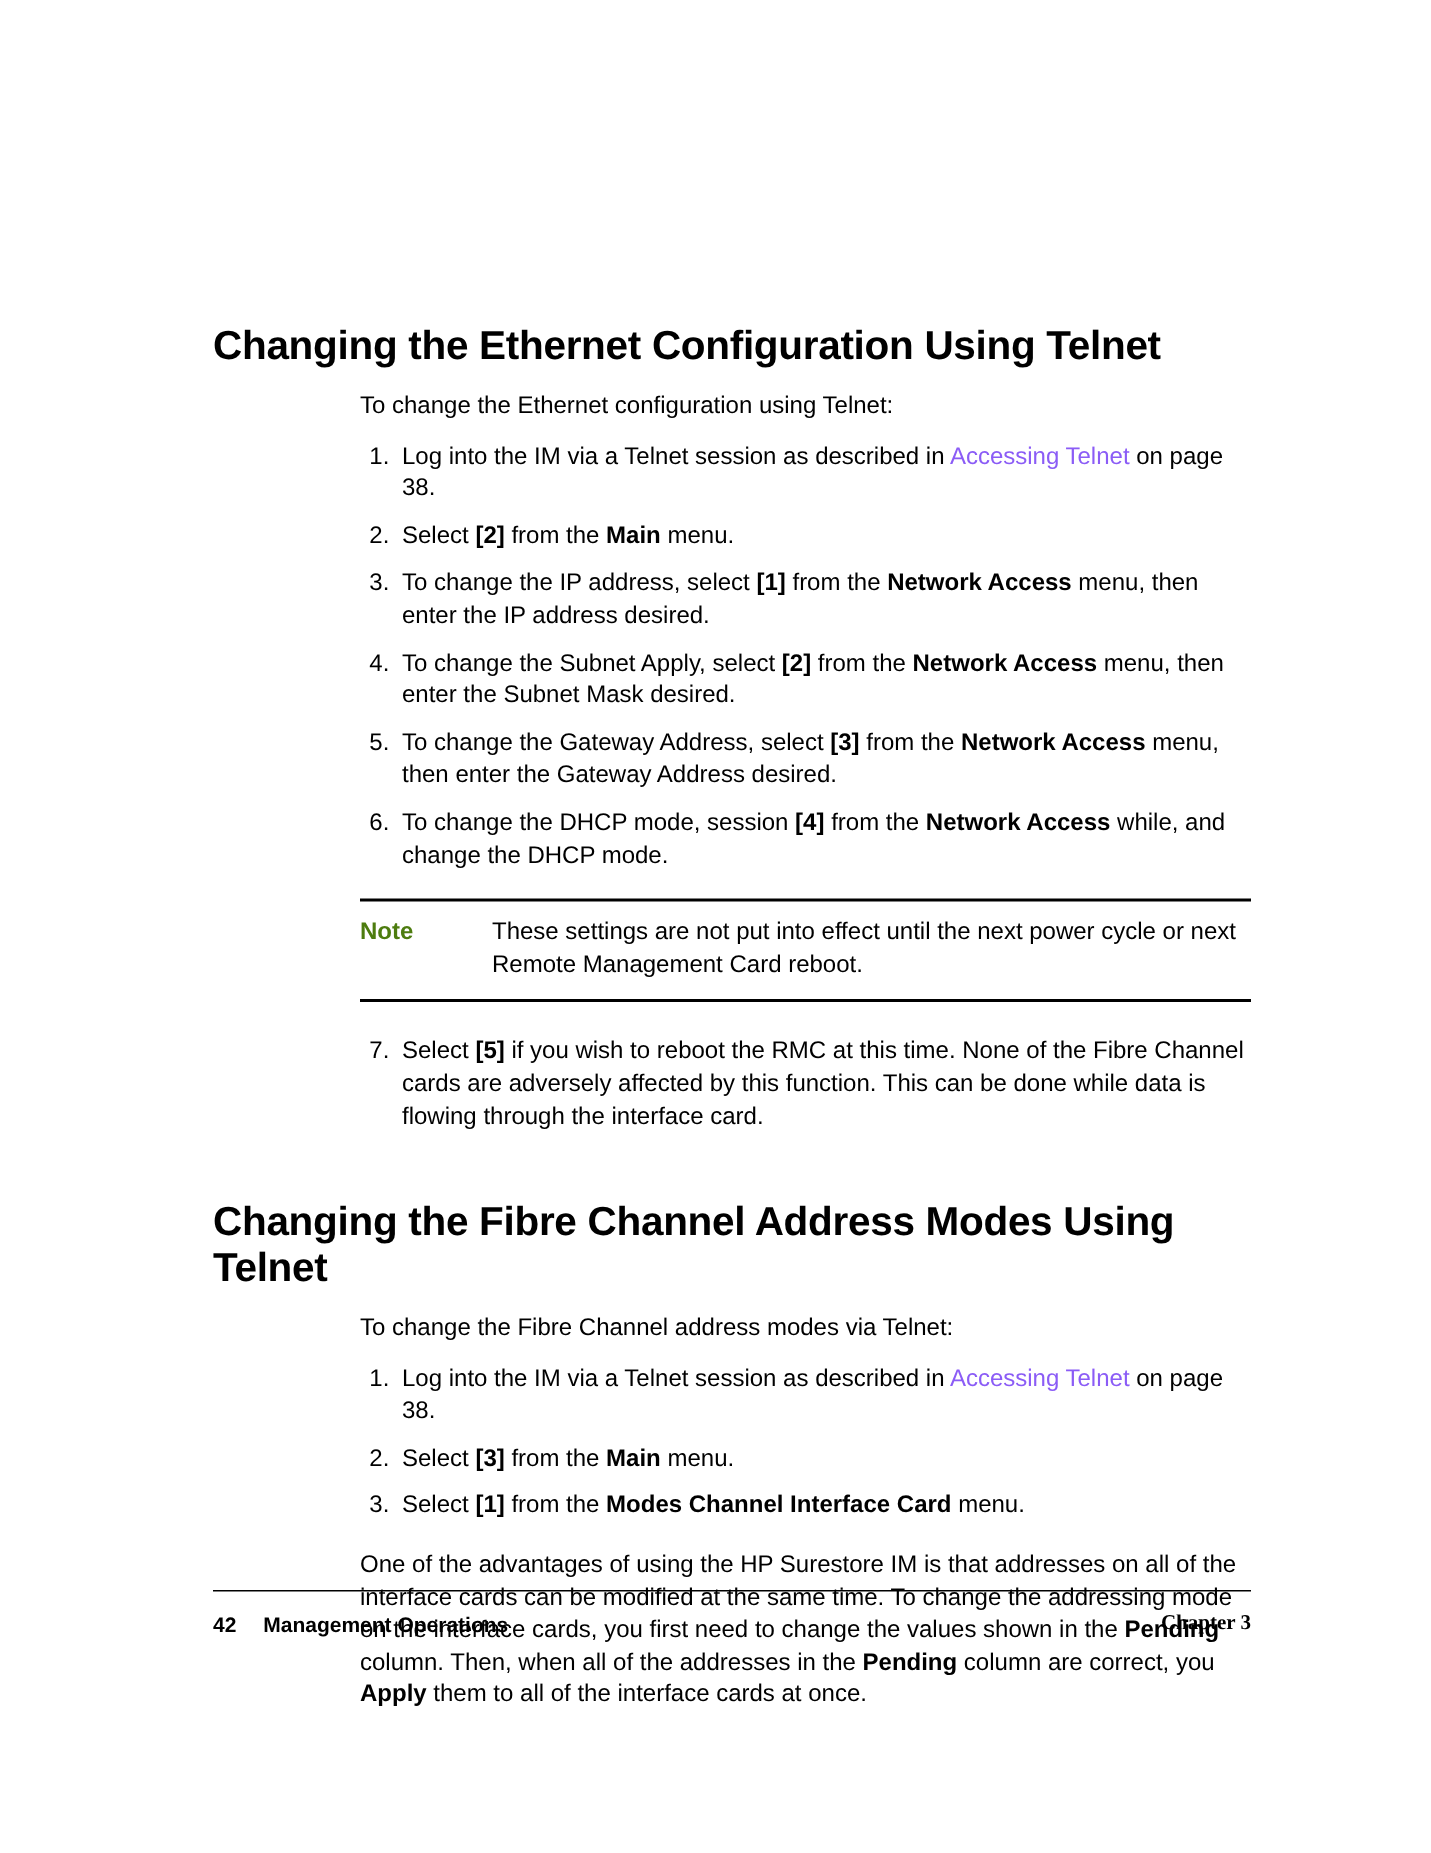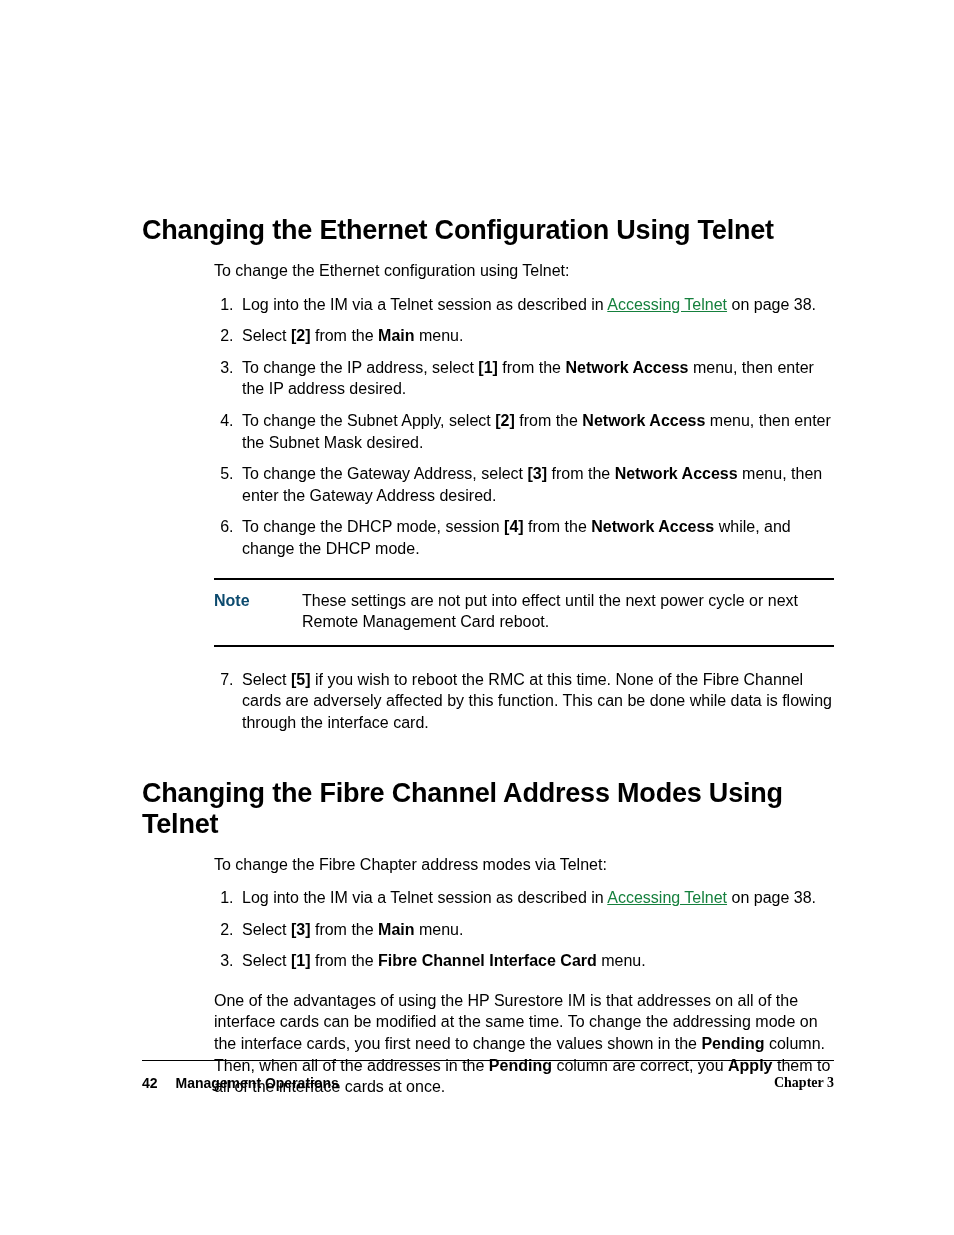--- a/index.html
+++ b/index.html
@@ -16,45 +16,45 @@
     min-height: 1160px;
     position: relative;
   }
   .h2 {
     font-size: 27px;
     font-weight: bold;
     margin: 0 0 14px 0;
     letter-spacing: -0.2px;
   }
   .body-block {
-    margin-left: 72px;
+    margin-left: 98px;
     font-size: 16px;
     line-height: 1.35;
   }
   .para { margin: 0 0 12px 0; }
   ol.steps {
     list-style: decimal;
     padding-left: 24px;
     margin: 0 0 18px 0;
   }
   ol.steps li {
     margin-bottom: 10px;
     padding-left: 4px;
   }
-  .link { color: #15803d; text-decoration: underline; }
+  .link { color: #8b5cf6; }
   .bold { font-weight: bold; }
   .note-box {
     border-top: 2px solid #000;
     border-bottom: 2px solid #000;
     padding: 10px 0 12px 0;
     margin: 6px 0 22px 0;
     display: flex;
   }
   .note-label {
-    color: #0c4a6e;
+    color: #4d7c0f;
     font-weight: bold;
     width: 88px;
     flex: 0 0 88px;
   }
   .note-text { flex: 1; }
   .footer {
     position: absolute;
     left: 142px;
     right: 120px;
     top: 1060px;
@@ -89,25 +89,25 @@
       <div class="note-text">These settings are not put into effect until the next power cycle or next Remote Management Card reboot.</div>
     </div>
 
     <ol class="steps" start="7">
       <li><span>Select </span><span class="bold">[5]</span><span> if you wish to reboot the RMC at this time. None of the Fibre Channel cards are adversely affected by this function. This can be done while data is flowing through the interface card.</span></li>
     </ol>
   </div>
 
   <div class="h2" style="margin-top:44px">Changing the Fibre Channel Address Modes Using Telnet</div>
   <div class="body-block">
-    <p class="para">To change the Fibre Chapter address modes via Telnet:</p>
+    <p class="para">To change the Fibre Channel address modes via Telnet:</p>
     <ol class="steps">
       <li><span>Log into the IM via a Telnet session as described in  </span><span class="link">Accessing Telnet</span><span> on page 38.</span></li>
       <li><span>Select </span><span class="bold">[3]</span><span> from the </span><span class="bold">Main</span><span> menu.</span></li>
-      <li><span>Select </span><span class="bold">[1]</span><span>  from the </span><span class="bold">Fibre Channel Interface Card</span><span> menu.</span></li>
+      <li><span>Select </span><span class="bold">[1]</span><span>  from the </span><span class="bold">Modes Channel Interface Card</span><span> menu.</span></li>
     </ol>
     <p class="para">
       <span>One of the advantages of using the HP Surestore IM is that addresses on all of the interface cards can be modified at the same time. To change the addressing mode on the interface cards, you first need to change the values shown in the </span><span class="bold">Pending</span><span> column. Then, when all of the addresses in the </span><span class="bold">Pending</span><span> column are correct, you </span><span class="bold">Apply</span><span> them to all of the interface cards at once.</span>
     </p>
   </div>
 
   <div class="footer">
     <span class="left">
       <span class="pg">42</span>
       <span>Management Operations</span>

